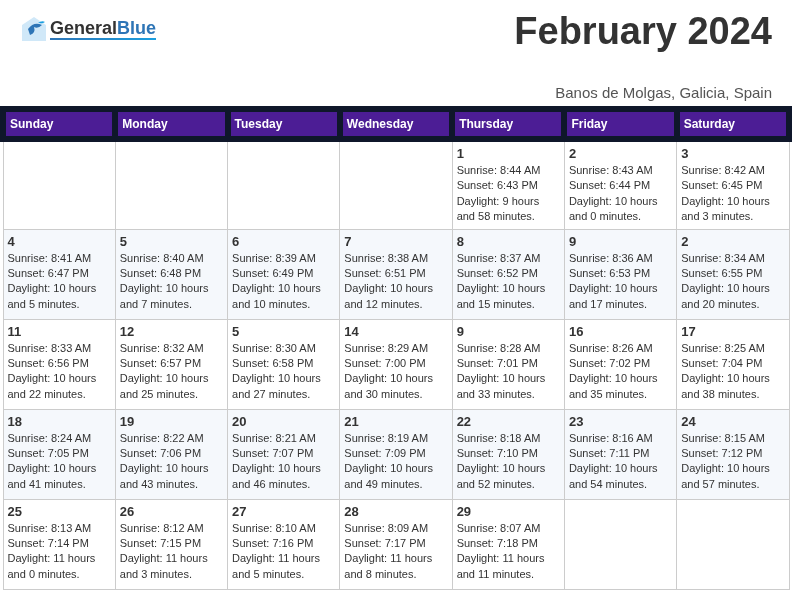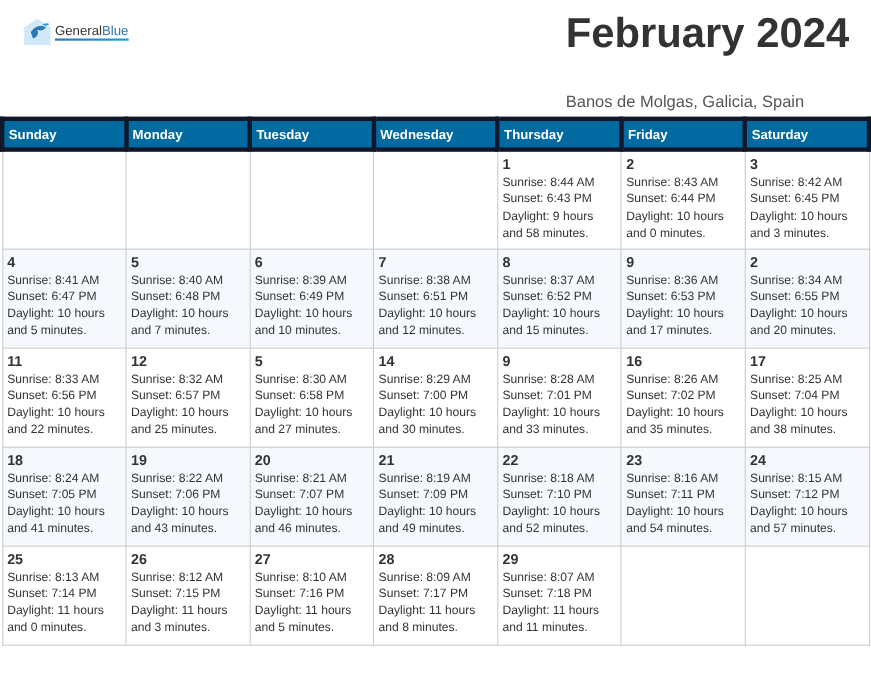--- a/index.html
+++ b/index.html
@@ -2,33 +2,33 @@
 <html><head>
   <meta charset="utf-8">
   <style>
     * { box-sizing: border-box; margin: 0; padding: 0; }
     body { font-family: Arial, sans-serif; background: #fff; width: 792px; height: 612px; overflow: hidden; }
     
     .header { padding: 10px 20px 5px 20px; display: flex; align-items: flex-start; justify-content: space-between; }
     
     .logo { display: flex; flex-direction: column; align-items: flex-start; margin-top: 5px; }
     
-    .title-section { text-align: left; }
+    .title-section { text-align: right; }
     .calendar-title { font-size: 38px; font-weight: bold; color: #333; }
     .calendar-subtitle { font-size: 15px; color: #555; margin-top: 31px; }
     
     .calendar { width: 792px; border-collapse: collapse; table-layout: fixed; }
     
     .calendar thead th {
-      background: #0369a1;
+      background: #4c1d95;
       color: white;
       font-size: 12px;
       padding: 5px 4px;
       text-align: left;
-      border: 4px solid #0f172a;
+      border: 6px solid #0f172a;
       font-weight: bold;
     }
     
     .calendar tbody td {
       border: 1px solid #ccc;
       vertical-align: top;
       padding: 4px 4px;
       font-size: 9.5px;
       color: #333;
       height: 90px;
@@ -61,21 +61,21 @@
 <div class="header">
   <div class="logo">
     <div style="display:flex; align-items:center; gap:2px;">
       <svg width="28" height="28" viewBox="0 0 28 28">
         <rect x="0" y="0" width="28" height="28" fill="white"></rect>
         <polygon points="14,2 26,10 26,26 14,26 2,26 2,10" fill="#d0e8f8" stroke="none"></polygon>
         <path d="M8,14 Q14,6 22,10 Q18,14 14,12 Q16,18 10,20 Z" fill="#2e75b6"></path>
         <path d="M18,8 Q22,5 25,7 Q22,9 20,8 Z" fill="#1a9fe0"></path>
       </svg>
       <div>
-        <div style="font-size:12px; font-weight:normal; line-height:1;">
+        <div style="font-size:18px; font-weight:bold; line-height:1;">
           <span style="color:#333;">General</span><span style="color:#2e75b6;">Blue</span>
         </div>
         <div style="height:2px; background: linear-gradient(to right, #2e75b6, #1a9fe0); margin-top:1px;"></div>
       </div>
     </div>
   </div>
   <div class="title-section">
     <div class="calendar-title">February 2024</div>
     <div class="calendar-subtitle">Banos de Molgas, Galicia, Spain</div>
   </div>

